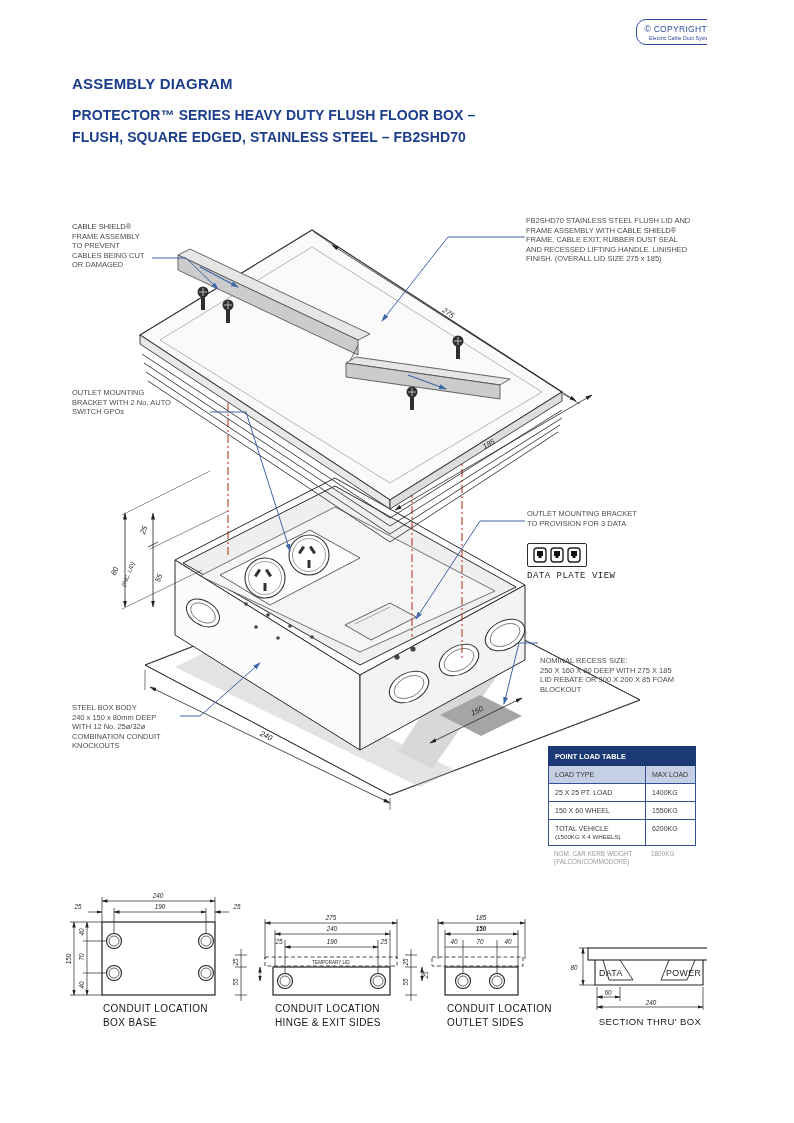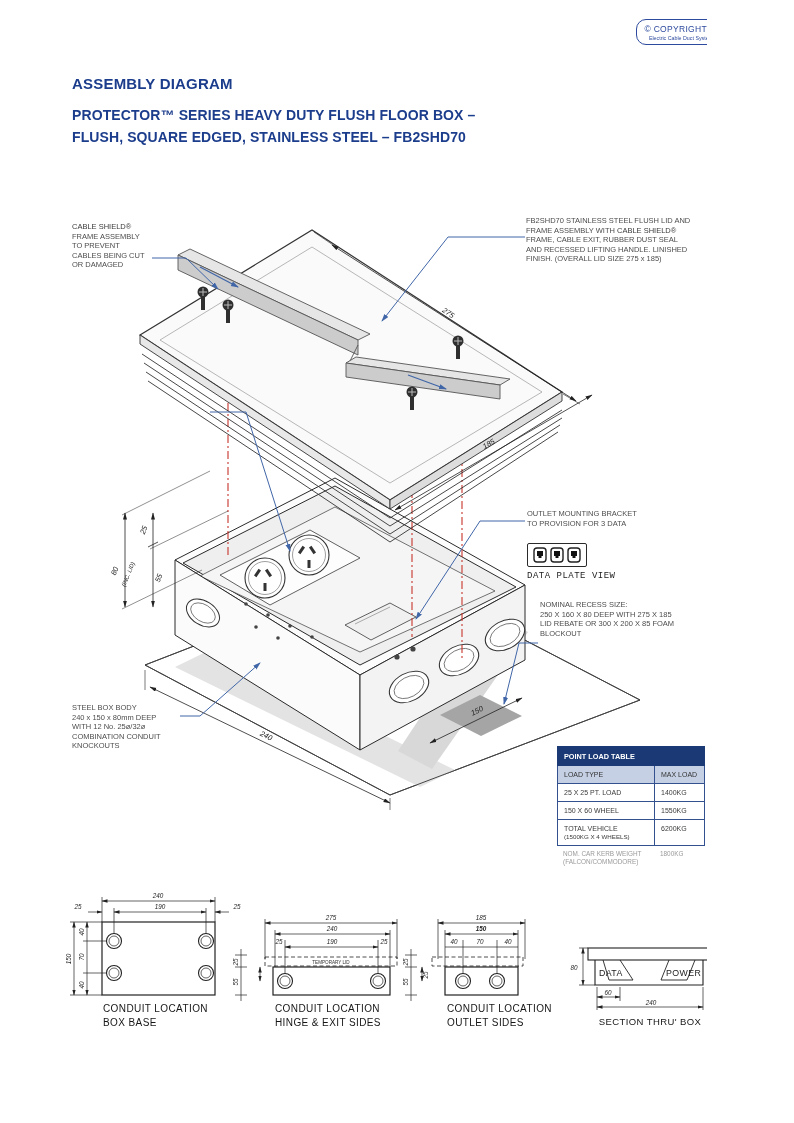--- a/index.html
+++ b/index.html
@@ -19,27 +19,27 @@
   
   .sec-title { position:absolute; left:72px; top:75px; font-size:15px; font-weight:bold; color:#1c3d8c; letter-spacing:.2px; z-index:3; }
   .main-title { position:absolute; left:72px; top:104px; font-size:14px; font-weight:bold; color:#1c3d8c; line-height:22px; letter-spacing:.1px; z-index:3; }
   
   .note { position:absolute; font-size:7.5px; line-height:9.6px; color:#4d4d4d; z-index:2; }
   .note .b { font-weight:normal; color:#3a3a3a; }
   .note-cable  { left:72px;  top:222px; width:115px; }
   .note-lid    { left:526px; top:216px; width:215px; }
   .note-gpo    { left:72px;  top:388px; width:135px; }
   .note-data   { left:527px; top:509px; width:185px; }
-  .note-recess { left:540px; top:600px; width:195px; }
+  .note-recess { left:540px; top:656px; width:195px; }
   .note-steel  { left:72px;  top:703px; width:135px; }
   
   .dplate { position:absolute; left:527px; top:543px; width:60px; height:24px; border:1.5px solid #2a2a2a; border-radius:2px; display:flex; align-items:center; justify-content:center; gap:3px; background:#fff; z-index:3; }
   .dplate-label { position:absolute; left:527px; top:571px; font-size:9px; color:#222; letter-spacing:.5px; z-index:3;font-family:Liberation Mono, monospace; }
   
-  .plt { position:absolute; left:548px; top:746px; width:148px; z-index:4; font-size:7px; color:#3a3a3a;margin-left:9px; }
+  .plt { position:absolute; left:548px; top:746px; width:148px; z-index:4; font-size:7px; color:#3a3a3a; }
   .plt-title { background:#1b3a75; color:#fff; font-weight:bold; font-size:7.3px; padding:4.5px 6px; border:1px solid #1b3a75; }
   .plt-head  { display:flex; background:#c5d0e4; border:1px solid #33508f; border-top:none; font-size:7px; color:#333; }
   .plt-row   { display:flex; background:#fff; border:1px solid #33508f; border-top:none; }
   .plt-c1 { width:97px; padding:5px 6px; border-right:1px solid #33508f; }
   .plt-c2 { width:49px; padding:5px 6px; }
   .plt-sub { font-size:6.2px; margin-top:1px; }
   .plt-foot { display:flex; margin-top:4px; color:#9a9a9a; font-size:6.4px; line-height:8px; }
   .plt-foot .fc1 { width:97px; padding:0 6px; }
   .plt-foot .fc2 { width:49px; padding:0 6px; }
   svg { position:absolute; z-index:1; }
@@ -74,20 +74,25 @@
   </div>
 
   <div class="note note-lid">
     <span>FB2SHD70 STAINLESS STEEL FLUSH LID AND</span><br>
     <span>FRAME ASSEMBLY WITH </span><span class="b">CABLE SHIELD®</span><br>
     <span>FRAME, CABLE EXIT, RUBBER DUST SEAL</span><br>
     <span>AND RECESSED LIFTING HANDLE. LINISHED</span><br>
     <span>FINISH. (OVERALL LID SIZE 275 x 185)</span>
   </div>
 
+  <div class="note note-gpo">
+    <span>OUTLET MOUNTING</span><br>
+    <span>BRACKET WITH 2 No. AUTO</span><br>
+    <span>SWITCH GPOs</span>
+  </div>
 
   <div class="note note-data">
     <span>OUTLET MOUNTING BRACKET</span><br>
     <span>TO PROVISION FOR 3 DATA</span>
   </div>
 
   <div class="note note-recess">
     <span>NOMINAL RECESS SIZE:</span><br>
     <span>250 X 160 X 80 DEEP WITH 275 X 185</span><br>
     <span>LID REBATE OR 300 X 200 X 85 FOAM</span><br>

